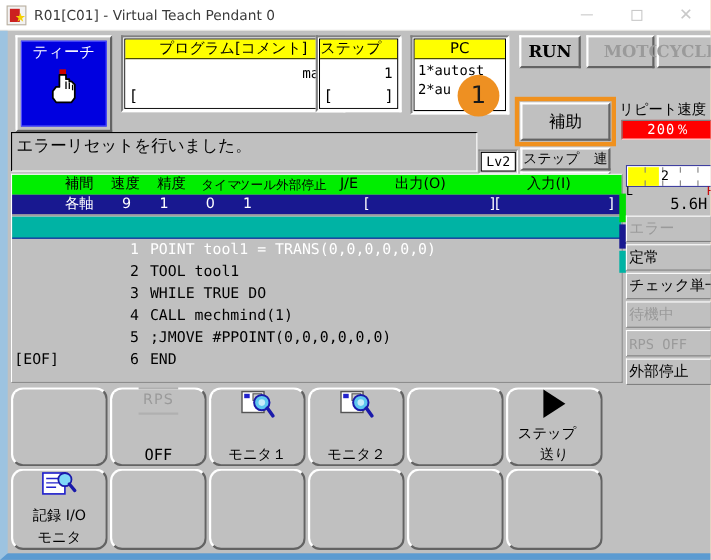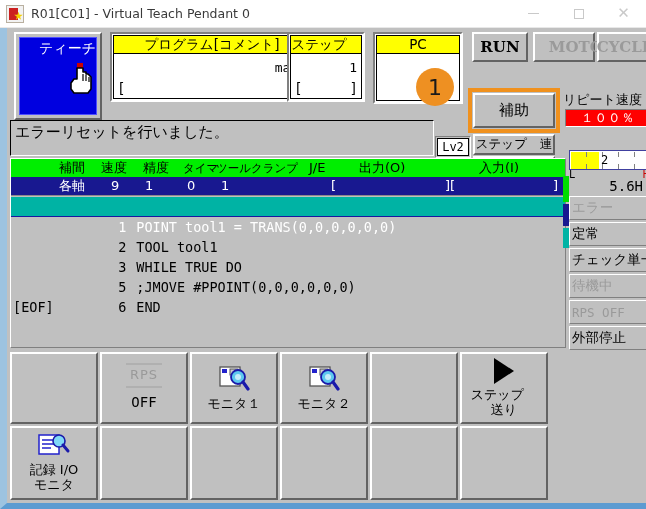--- a/index.html
+++ b/index.html
@@ -98,21 +98,21 @@
     border-left: 2px solid #ffffff;
     border-right: 2px solid #636363;
     border-bottom: 2px solid #636363;
     padding: 3px;
   }
   .teach-inner {
     width: 100%; height: 100%;
     background: #0000e0;
     border: 1px solid #5050ff;
     display: flex; flex-direction: column;
-    align-items: flex-end;
+    align-items: center;
     padding-top: 3px;
   }
   .teach-label {
     color: #ffffff;
     font-size: 14px;
     letter-spacing: 0px;
     font-family: "DejaVu Sans", sans-serif;
     line-height: 1.05;
   }
   .hand-cursor {
@@ -426,26 +426,27 @@
   .fcell {
     position: absolute; left: 0; width: 88px;
     background: #c0c0c0;
     border-top: 2px solid #ffffff;
     border-left: 2px solid #ffffff;
     border-right: 2px solid #636363;
     border-bottom: 2px solid #636363;
     display: flex;
     flex-direction: column;
     align-items: center;
-    justify-content: center;
+    justify-content: space-between;
     font-size: 13px;
     color: #000000;
     font-family: "DejaVu Sans", sans-serif;
     text-align: center;
     line-height: 1.15;
+    border-radius: 11px;
   }
   .fcell.top { top: 0; height: 72px; }
   .fcell.bot { top: 74px; height: 74px; }
   .fcell .lbl { margin-top: 4px; white-space: nowrap; }
   .fcell .lbl2 { white-space: nowrap; }
   .rps-dim {
     color: #9a9a9a;
     font-family: "DejaVu Sans", sans-serif;
     font-size: 13px;
     letter-spacing: 1px;
@@ -543,20 +544,24 @@
               <span>[</span>
               <span>]</span>
             </div>
           </div>
         </div>
       </div>
 
       <div class="fpanel" id="pc-panel">
         <div class="fpanel-in">
           <div class="fp-head">PC</div>
+          <div class="fp-body pc-body">
+            <div>1*autost</div>
+            <div>2*au</div>
+          </div>
         </div>
       </div>
 
       <div class="mode-btn" id="btn-run">
         <span>RUN</span>
       </div>
       <div class="mode-btn dim" id="btn-motor">
         <span>MOTOR</span>
       </div>
       <div class="mode-btn dim" id="btn-cycle">
@@ -570,21 +575,21 @@
 
       <div class="side-btn" id="btn-step-ren">
         <span>ステップ゚連</span>
       </div>
       <div class="side-btn" id="btn-repeat-ren">
         <span>リピート連</span>
       </div>
 
       <div class="spd-label" id="lbl-repeat-speed">リピート速度</div>
       <div class="repeat-bar">
-        <span>１００％</span>
+        <span>200％</span>
       </div>
 
       <div class="check-slider">
         <div class="check-fill"></div>
         <div class="check-tick" style="left:16px"></div>
         <div class="check-tick" style="left:32px"></div>
         <div class="check-tick" style="left:48px"></div>
         <div class="check-tick" style="left:64px"></div>
         <div class="check-tick b" style="left:16px"></div>
         <div class="check-tick b" style="left:32px"></div>
@@ -605,21 +610,21 @@
     <div class="lv-badge">Lv2</div>
 
     <div class="code-area">
 
       <div class="hdr-green">
         <span class="hcell" style="left:48px">補間</span>
         <span class="hcell" style="left:90px">速度</span>
         <span class="hcell" style="left:132px">精度</span>
         <span class="hcell" style="left:172px;font-size:11.5px">タイマ</span>
         <span class="hcell" style="left:205px;font-size:11.5px">ツール</span>
-        <span class="hcell" style="left:240px;font-size:11.5px">クランプ゚</span>
+        <span class="hcell" style="left:240px;font-size:11.5px">外部停止゚</span>
         <span class="hcell" style="left:298px">J/E</span>
         <span class="hcell" style="left:348px">出力(O)</span>
         <span class="hcell" style="left:468px">入力(I)</span>
       </div>
 
       <div class="hdr-blue">
         <span class="hcell" style="left:48px">各軸</span>
         <span class="hcell" style="left:100px">9</span>
         <span class="hcell" style="left:134px">1</span>
         <span class="hcell" style="left:176px">0</span>
@@ -631,20 +636,23 @@
 
       <div class="code-body">
         <div class="code-line sel">
           <span class="code-num">1</span><span class="code-txt">POINT tool1 = TRANS(0,0,0,0,0,0)</span>
         </div>
         <div class="code-line">
           <span class="code-num">2</span><span class="code-txt">TOOL tool1</span>
         </div>
         <div class="code-line">
           <span class="code-num">3</span><span class="code-txt">WHILE TRUE DO</span>
+        </div>
+        <div class="code-line">
+          <span class="code-num">4</span><span class="code-txt">CALL mechmind(1)</span>
         </div>
         <div class="code-line">
           <span class="code-num">5</span><span class="code-txt">;JMOVE #PPOINT(0,0,0,0,0,0)</span>
         </div>
         <div class="code-line">
           <span class="code-num">6</span><span class="code-txt">END</span>
         </div>
         <div class="eof-line">[EOF]</div>
       </div>
     </div>

